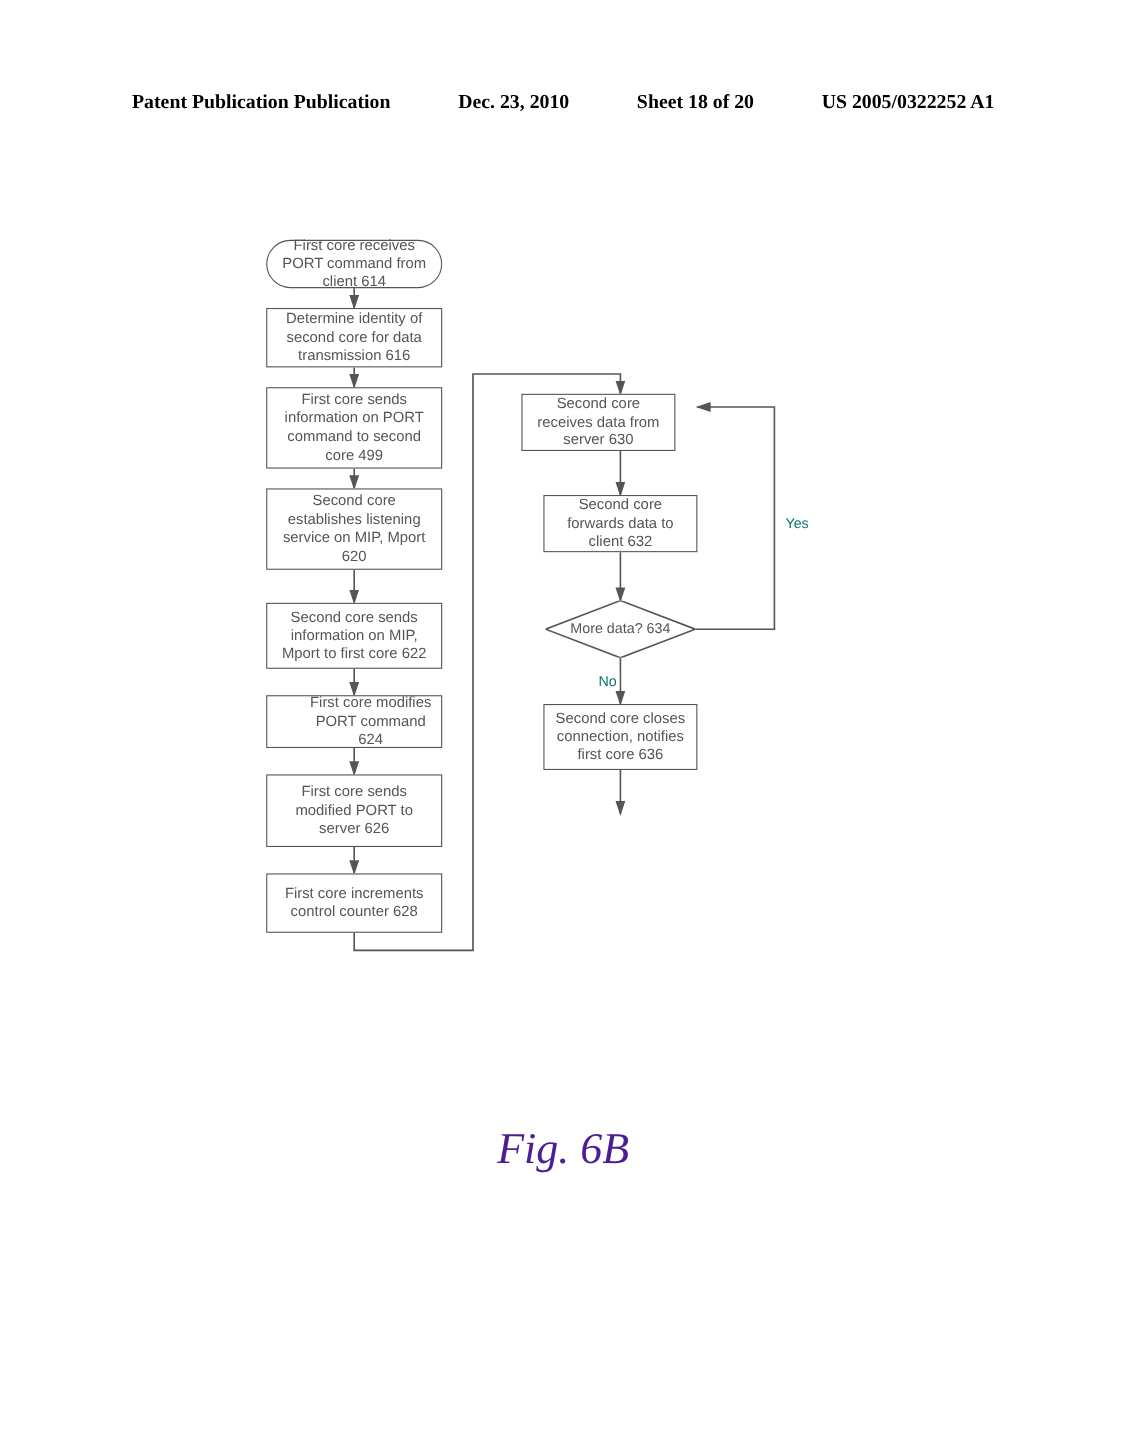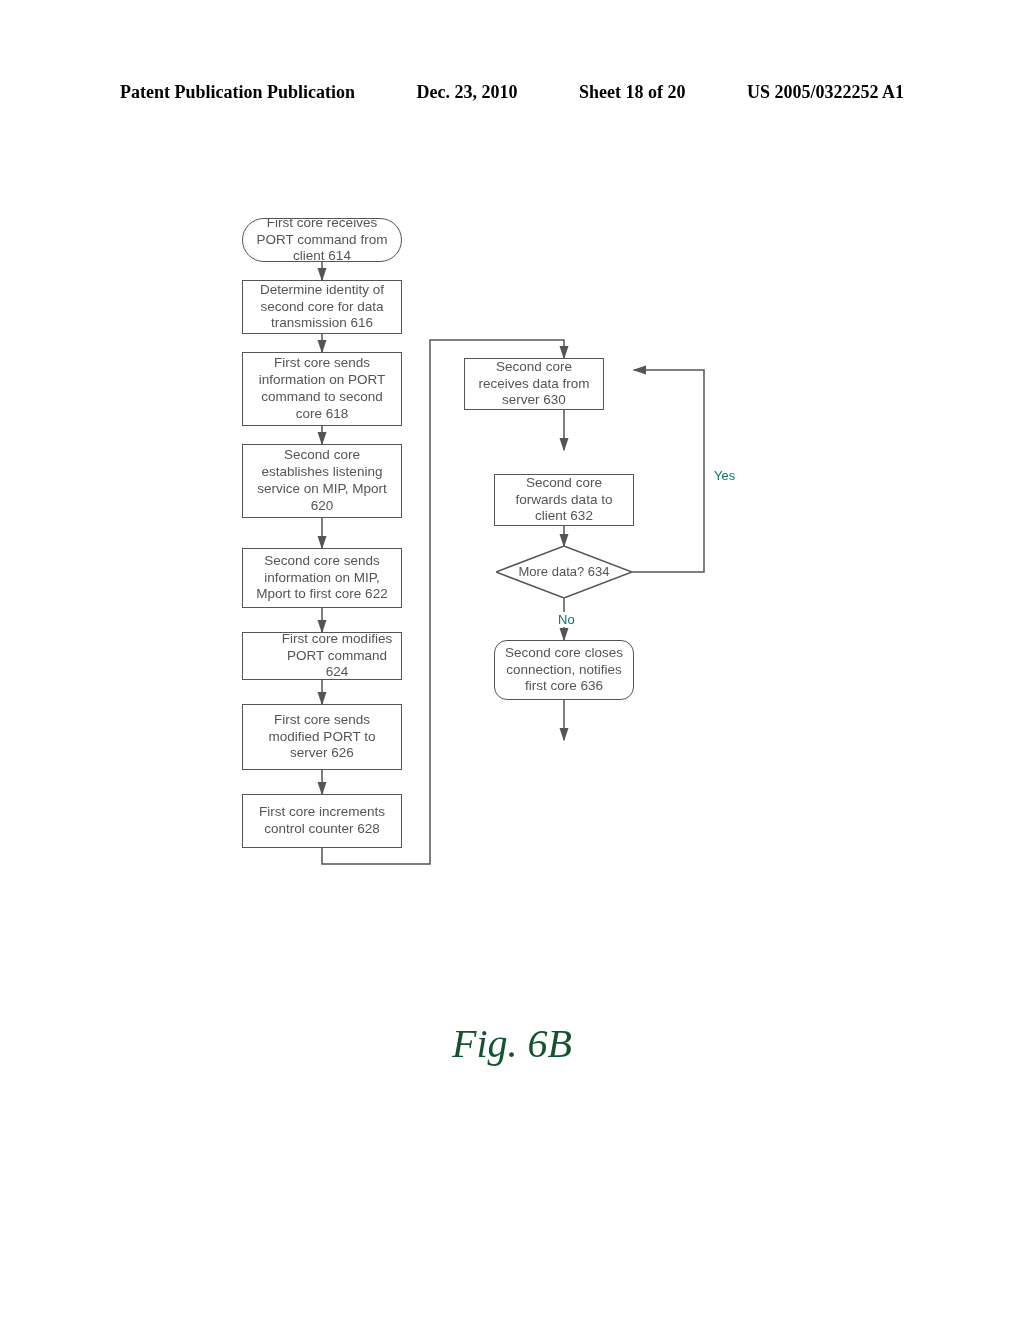--- a/index.html
+++ b/index.html
@@ -46,21 +46,21 @@
   .box { border-radius: 0; }
   .figure-caption {
     position: absolute;
     top: 1020px;
     left: 0;
     width: 1024px;
     text-align: center;
     font-family: "Times New Roman", Times, serif;
     font-style: italic;
     font-size: 40px;
-    color: #14532d;
+    color: #4c1d95;
   }
   svg.arrows {
     position: absolute;
     top: 0; left: 0;
     width: 1024px;
     height: 900px;
     pointer-events: none;
   }
   .arrow-label {
     position: absolute;
@@ -121,37 +121,37 @@
 
     <line x1="564" y1="398" x2="564" y2="440" stroke="#555" stroke-width="1.5" marker-end="url(#ah)"></line>
 
     <polyline points="632,372 704,372 704,170 634,170" fill="none" stroke="#555" stroke-width="1.5" marker-end="url(#ah)"></polyline>
 
     <line x1="564" y1="500" x2="564" y2="540" stroke="#555" stroke-width="1.5" marker-end="url(#ah)"></line>
   </svg>
 
   <div class="node rounded" style="left:242px; top:18px; width:160px; height:44px;">First core receives PORT command from client 614</div>
   <div class="node box" style="left:242px; top:80px; width:160px; height:54px;">Determine identity of second core for data transmission 616</div>
-  <div class="node box" style="left:242px; top:152px; width:160px; height:74px;">First core sends information on PORT command to second core 618</div>
+  <div class="node box" style="left:242px; top:152px; width:160px; height:74px;">First core sends information on PORT command to second core 499</div>
   <div class="node box" style="left:242px; top:244px; width:160px; height:74px;">Second core establishes listening service on MIP, Mport 620</div>
   <div class="node box" style="left:242px; top:348px; width:160px; height:60px;">Second core sends information on MIP, Mport to first core 622</div>
   <div class="node box" style="left:242px; top:432px; width:160px; height:48px;padding-left:36px;">First core modifies PORT command 624</div>
   <div class="node box" style="left:242px; top:504px; width:160px; height:66px;">First core sends modified PORT to server 626</div>
   <div class="node box" style="left:242px; top:594px; width:160px; height:54px;">First core increments control counter 628</div>
 
-  <div class="node box" style="left:464px; top:158px; width:140px; height:52px;">Second core receives data from server 630</div>
-  <div class="node box" style="left:494px; top:250px; width:140px; height:52px;margin-top:24px;">Second core forwards data to client 632</div>
+  <div class="node box" style="left:474px; top:158px; width:140px; height:52px;">Second core receives data from server 630</div>
+  <div class="node box" style="left:494px; top:250px; width:140px; height:52px;">Second core forwards data to client 632</div>
 
   <div class="diamond-wrap" style="left:496px; top:346px; width:136px; height:52px;">
     <svg width="136" height="52">
         <polygon points="68,0 136,26 68,52 0,26" fill="#fff" stroke="#555" stroke-width="1.5"></polygon>
       </svg>
     <div class="diamond-text">More data? 634</div>
   </div>
 
-  <div class="node box" style="left:494px; top:440px; width:140px; height:60px;border-radius:13px;">Second core closes connection, notifies first core 636</div>
+  <div class="node box" style="left:494px; top:440px; width:140px; height:60px;">Second core closes connection, notifies first core 636</div>
 
   <div class="arrow-label" style="left:712px; top:268px;">Yes</div>
-  <div class="arrow-label" style="left:556px; top:412px;">No</div>
+  <div class="arrow-label" style="left:542px; top:412px;">No</div>
 
 </div>
 
 <div class="figure-caption">Fig. 6B</div>
 
 </body></html>

